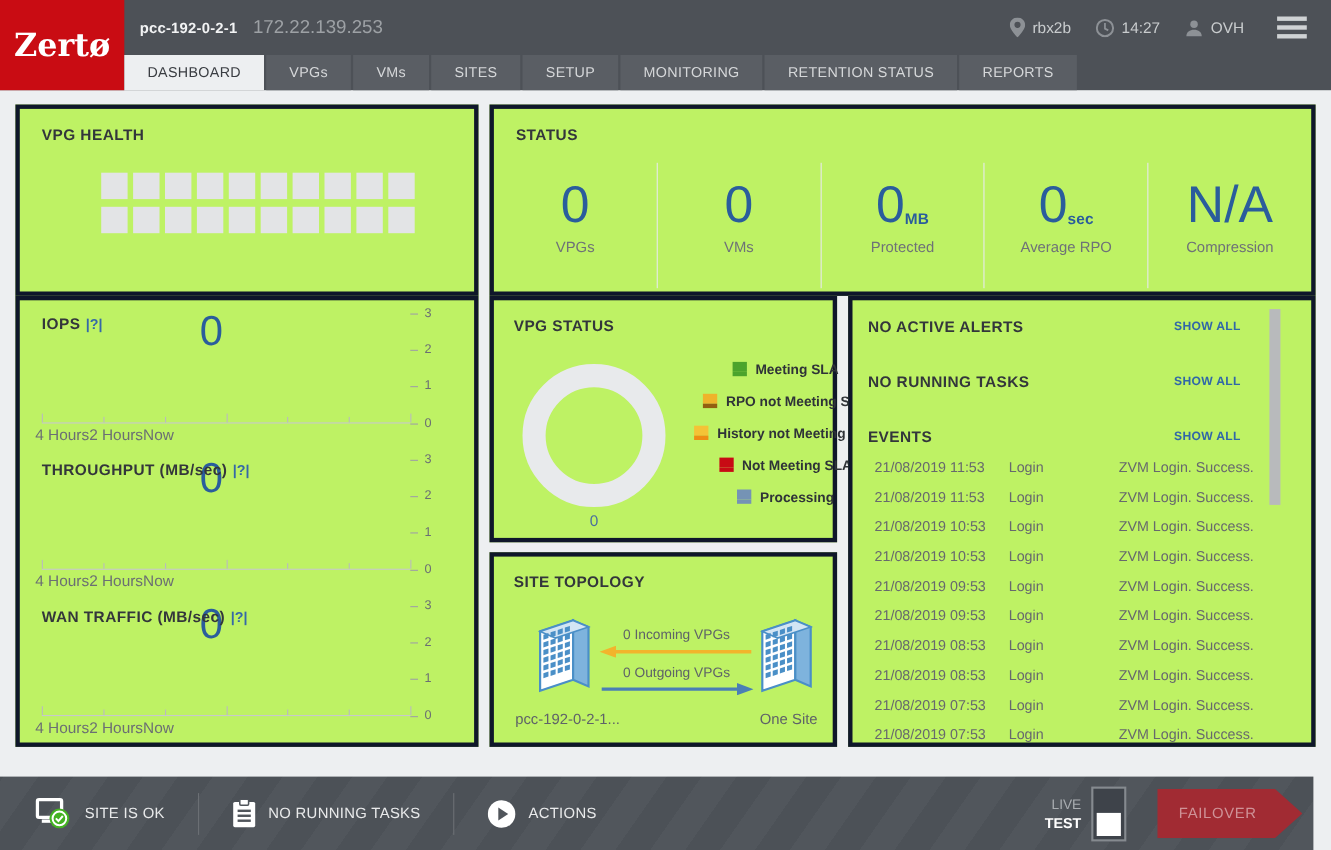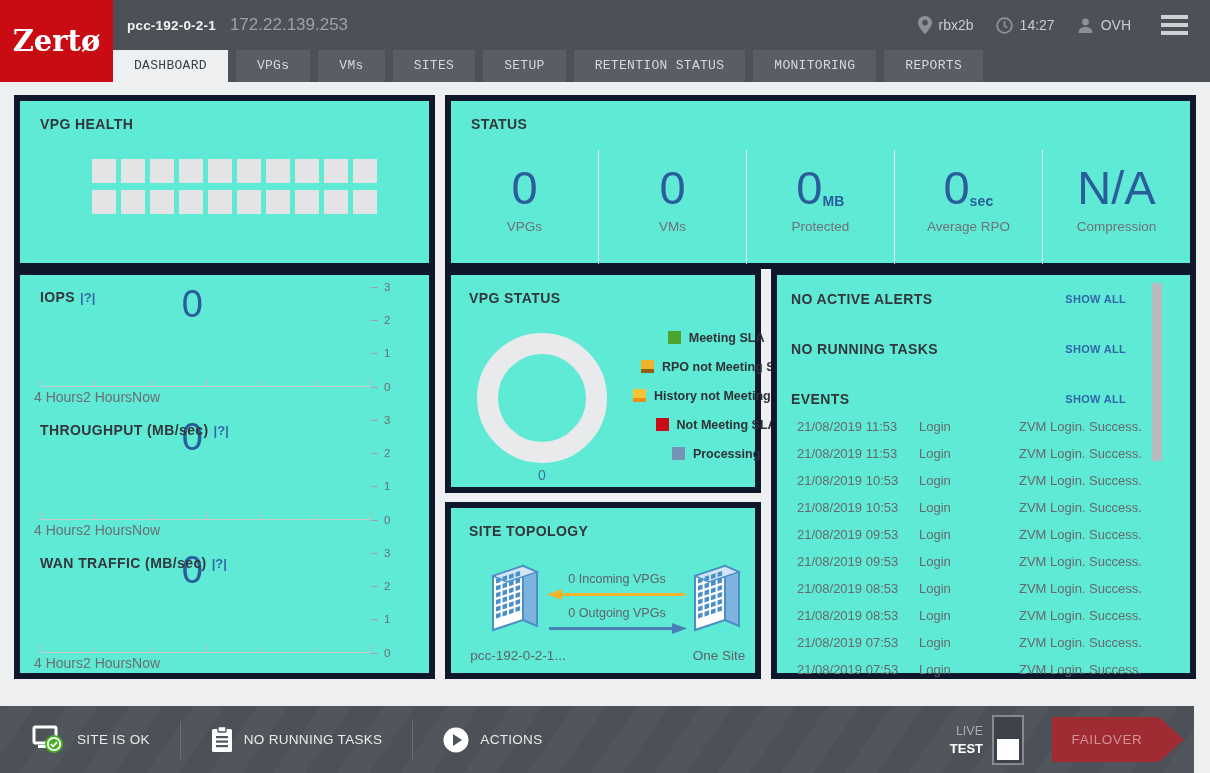--- a/index.html
+++ b/index.html
@@ -13,26 +13,26 @@
   .logo span { color:#fff; font-family:"DejaVu Serif",serif; font-weight:bold; font-size:29px; letter-spacing:0px; }
   .header-right { flex:1; display:flex; flex-direction:column; }
   .topbar { height:50px; display:flex; align-items:center; padding:0 22px 0 14px; }
   .site-name { color:#f2f3f4; font-size:13.5px; font-weight:bold; letter-spacing:.2px; }
   .site-ip { color:#9da1a5; font-size:17px; margin-left:14px; }
   .topbar-spacer { flex:1; }
   .top-item { display:flex; align-items:center; gap:7px; margin-left:22px; color:#c9ccce; font-size:14px; }
   .top-item svg { display:block; }
   .hamburger { margin-left:30px; cursor:pointer; }
   .hamburger i { display:block; width:27px; height:4px; background:#cfd2d4; margin:4px 0; }
-  .tabs { height:32px; display:flex; gap:8px;font-family:Liberation Mono, monospace; }
+  .tabs { height:32px; display:flex; gap:2px; }
   .tab { padding:0 21px; height:32px; line-height:32px; background:#5a5e64; color:#d5d7d9; font-size:13px; letter-spacing:.3px; cursor:pointer; white-space:nowrap; }
   .tab.active { background:#edeff1; color:#3a3d42; font-weight:normal; }
 
   
-  .panel { background:#5eead4; border:6px solid #0f172a; }
+  .panel { background:#bef264; border:4px solid #0f172a; }
   .panel-title { font-size:14px; font-weight:bold; color:#33363b; letter-spacing:.4px; }
 
   .main { position:absolute; top:82px; left:0; right:0; bottom:67px; padding:13px 14px; }
   .row1 { display:flex; gap:10px; height:174px; }
   .row2 { display:flex; gap:10px; height:410px; }
 
   
   .vpg-health { width:421px; padding:15px 0 0 20px; }
   .squares { width:285px; margin:27px auto 0; display:flex; flex-wrap:wrap; gap:7px 5px; }
   .squares i { width:24px; height:24px; background:#e3e4e6; }
@@ -155,22 +155,22 @@
             <i></i>
             <i></i>
           </span>
       </div>
       <div class="tabs">
         <div class="tab active">DASHBOARD</div>
         <div class="tab">VPGs</div>
         <div class="tab">VMs</div>
         <div class="tab">SITES</div>
         <div class="tab">SETUP</div>
+        <div class="tab">MONITORING</div>
         <div class="tab">RETENTION STATUS</div>
-        <div class="tab">MONITORING</div>
         <div class="tab">REPORTS</div>
       </div>
     </div>
   </div>
 
   <div class="main">
 
     <div class="row1">
 
       <div class="panel vpg-health">

